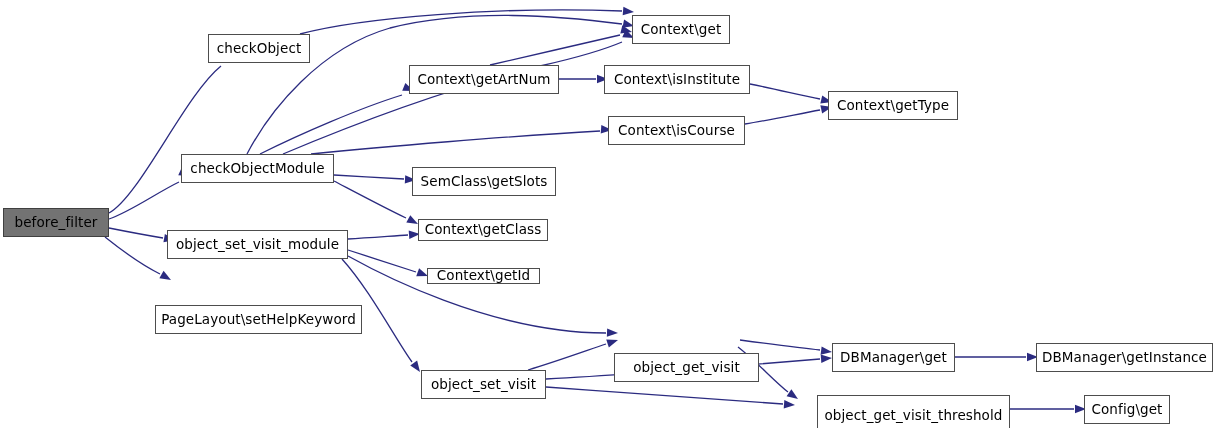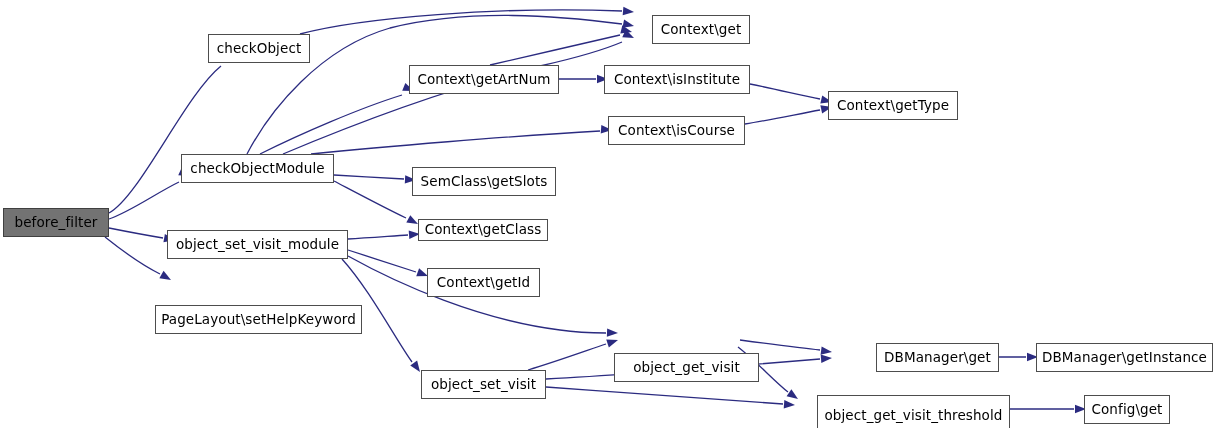--- a/index.html
+++ b/index.html
@@ -165,51 +165,51 @@
       </div>
       <div class="node" style="left: 181px; top: 154px; width: 153px; height: 29px;">
         <span class="node-label">checkObjectModule</span>
       </div>
       <div class="node" style="left: 167px; top: 230px; width: 181px; height: 29px;">
         <span class="node-label">object_set_visit_module</span>
       </div>
       <div class="node" style="left: 155px; top: 281px; width: 207px; height: 29px; margin-top: 24px;">
         <span class="node-label">PageLayout\setHelpKeyword</span>
       </div>
-      <div class="node" style="left: 652px; top: 15px; width: 98px; height: 29px;">
+      <div class="node" style="left: 632px; top: 15px; width: 98px; height: 29px;">
         <span class="node-label">Context\get</span>
       </div>
       <div class="node" style="left: 409px; top: 65px; width: 150px; height: 29px;">
         <span class="node-label">Context\getArtNum</span>
       </div>
       <div class="node" style="left: 604px; top: 65px; width: 146px; height: 29px;">
         <span class="node-label">Context\isInstitute</span>
       </div>
       <div class="node" style="left: 608px; top: 116px; width: 137px; height: 29px;">
         <span class="node-label">Context\isCourse</span>
       </div>
       <div class="node" style="left: 828px; top: 91px; width: 130px; height: 29px;">
         <span class="node-label">Context\getType</span>
       </div>
       <div class="node" style="left: 412px; top: 167px; width: 144px; height: 29px;">
         <span class="node-label">SemClass\getSlots</span>
       </div>
       <div class="node" style="left: 418px; top: 219px; width: 130px; height: 22px;">
         <span class="node-label">Context\getClass</span>
       </div>
-      <div class="node" style="left: 427px; top: 268px; width: 113px; height: 29px;">
+      <div class="node" style="left: 427px; top: 268px; width: 113px; height: 16px;">
         <span class="node-label">Context\getId</span>
       </div>
       <div class="node" style="left: 614px; top: 319px; width: 145px; height: 29px; margin-top: 34px;">
         <span class="node-label">object_get_visit</span>
       </div>
       <div class="node" style="left: 421px; top: 370px; width: 125px; height: 29px;">
         <span class="node-label">object_set_visit</span>
       </div>
-      <div class="node" style="left: 876px; top: 343px; width: 123px; height: 29px;">
+      <div class="node" style="left: 832px; top: 343px; width: 123px; height: 29px;">
         <span class="node-label">DBManager\get</span>
       </div>
       <div class="node" style="left: 1036px; top: 343px; width: 177px; height: 29px;">
         <span class="node-label">DBManager\getInstance</span>
       </div>
       <div class="node" style="left: 817px; top: 395px; width: 193px; height: 41px;">
         <span class="node-label">object_get_visit_threshold</span>
       </div>
       <div class="node" style="left: 1084px; top: 395px; width: 86px; height: 29px;">
         <span class="node-label">Config\get</span>

